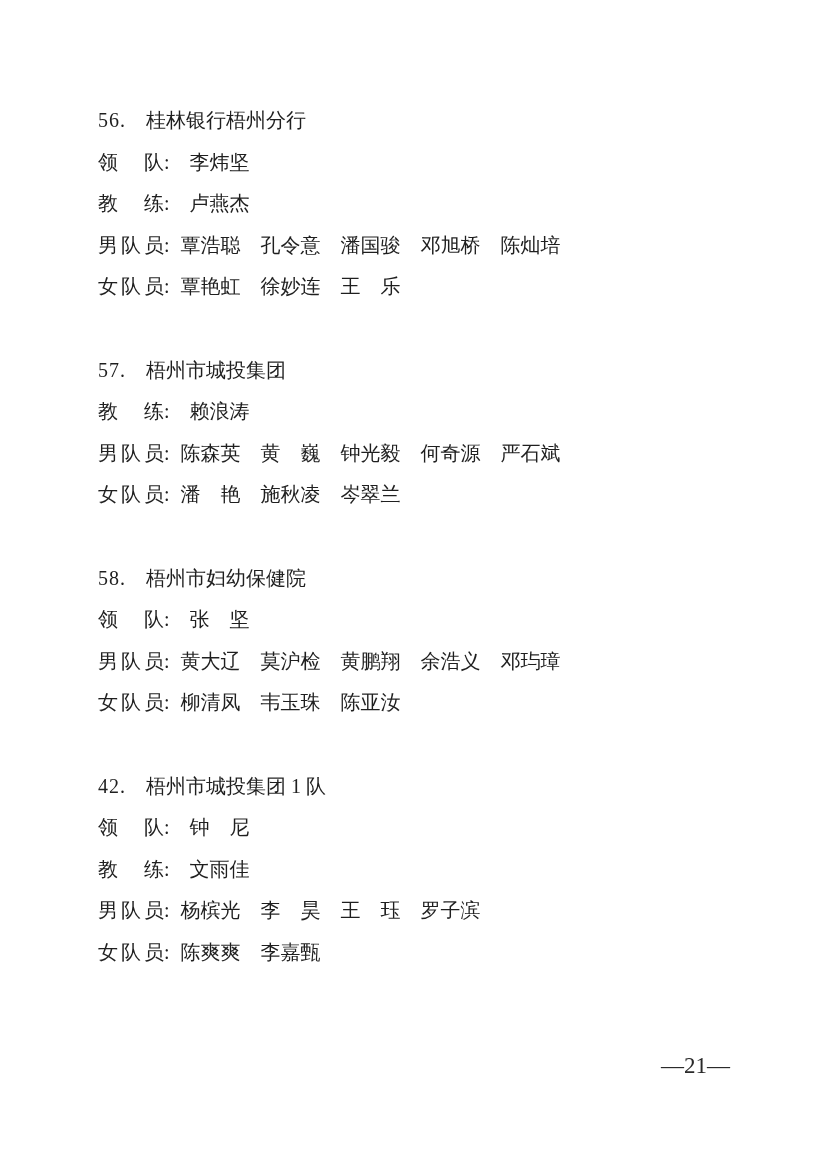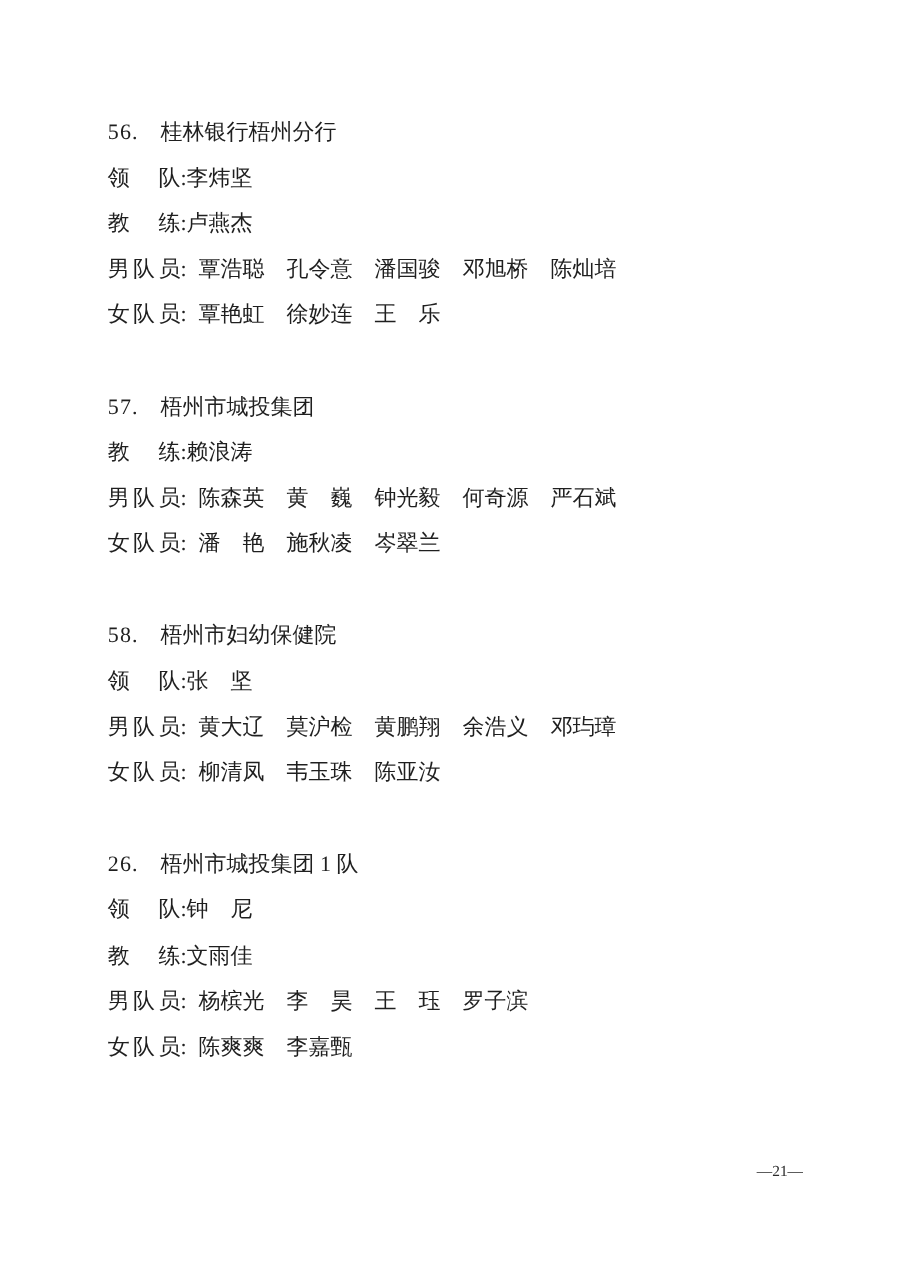--- a/index.html
+++ b/index.html
@@ -43,29 +43,30 @@
     display: inline-block;
     width: 66px;
     text-align: justify;
     text-align-last: justify;
     vertical-align: bottom;
   }
   .colon {
     display: inline-block;
   }
   .role-value {
+    margin-left: 20px;
   }
   .members-value {
     margin-left: 11px;
   }
   .page-number {
     position: absolute;
     top: 1054px;
     right: 96px;
-    font-size: 14px;
+    font-size: 23px;
     line-height: 24px;
     color: #2a2a2a;
   }
 </style>
 </head>
 <body>
 
 <div class="page">
   <div class="content">
 
@@ -112,21 +113,21 @@
       <div class="line">
         <span class="role-label">男队员</span><span class="colon">:</span><span class="members-value">黄大辽　莫沪检　黄鹏翔　余浩义　邓玙璋</span>
       </div>
       <div class="line">
         <span class="role-label">女队员</span><span class="colon">:</span><span class="members-value">柳清凤　韦玉珠　陈亚汝</span>
       </div>
     </div>
 
     <div class="team-section">
       <div class="line">
-        <span class="team-index">26.</span><span class="team-name">梧州市城投集团 1 队</span>
+        <span class="team-index">42.</span><span class="team-name">梧州市城投集团 1 队</span>
       </div>
       <div class="line">
         <span class="role-label">领队</span><span class="colon">:</span><span class="role-value">钟　尼</span>
       </div>
       <div class="line">
         <span class="role-label">教练</span><span class="colon">:</span><span class="role-value">文雨佳</span>
       </div>
       <div class="line">
         <span class="role-label">男队员</span><span class="colon">:</span><span class="members-value">杨槟光　李　昊　王　珏　罗子滨</span>
       </div>

